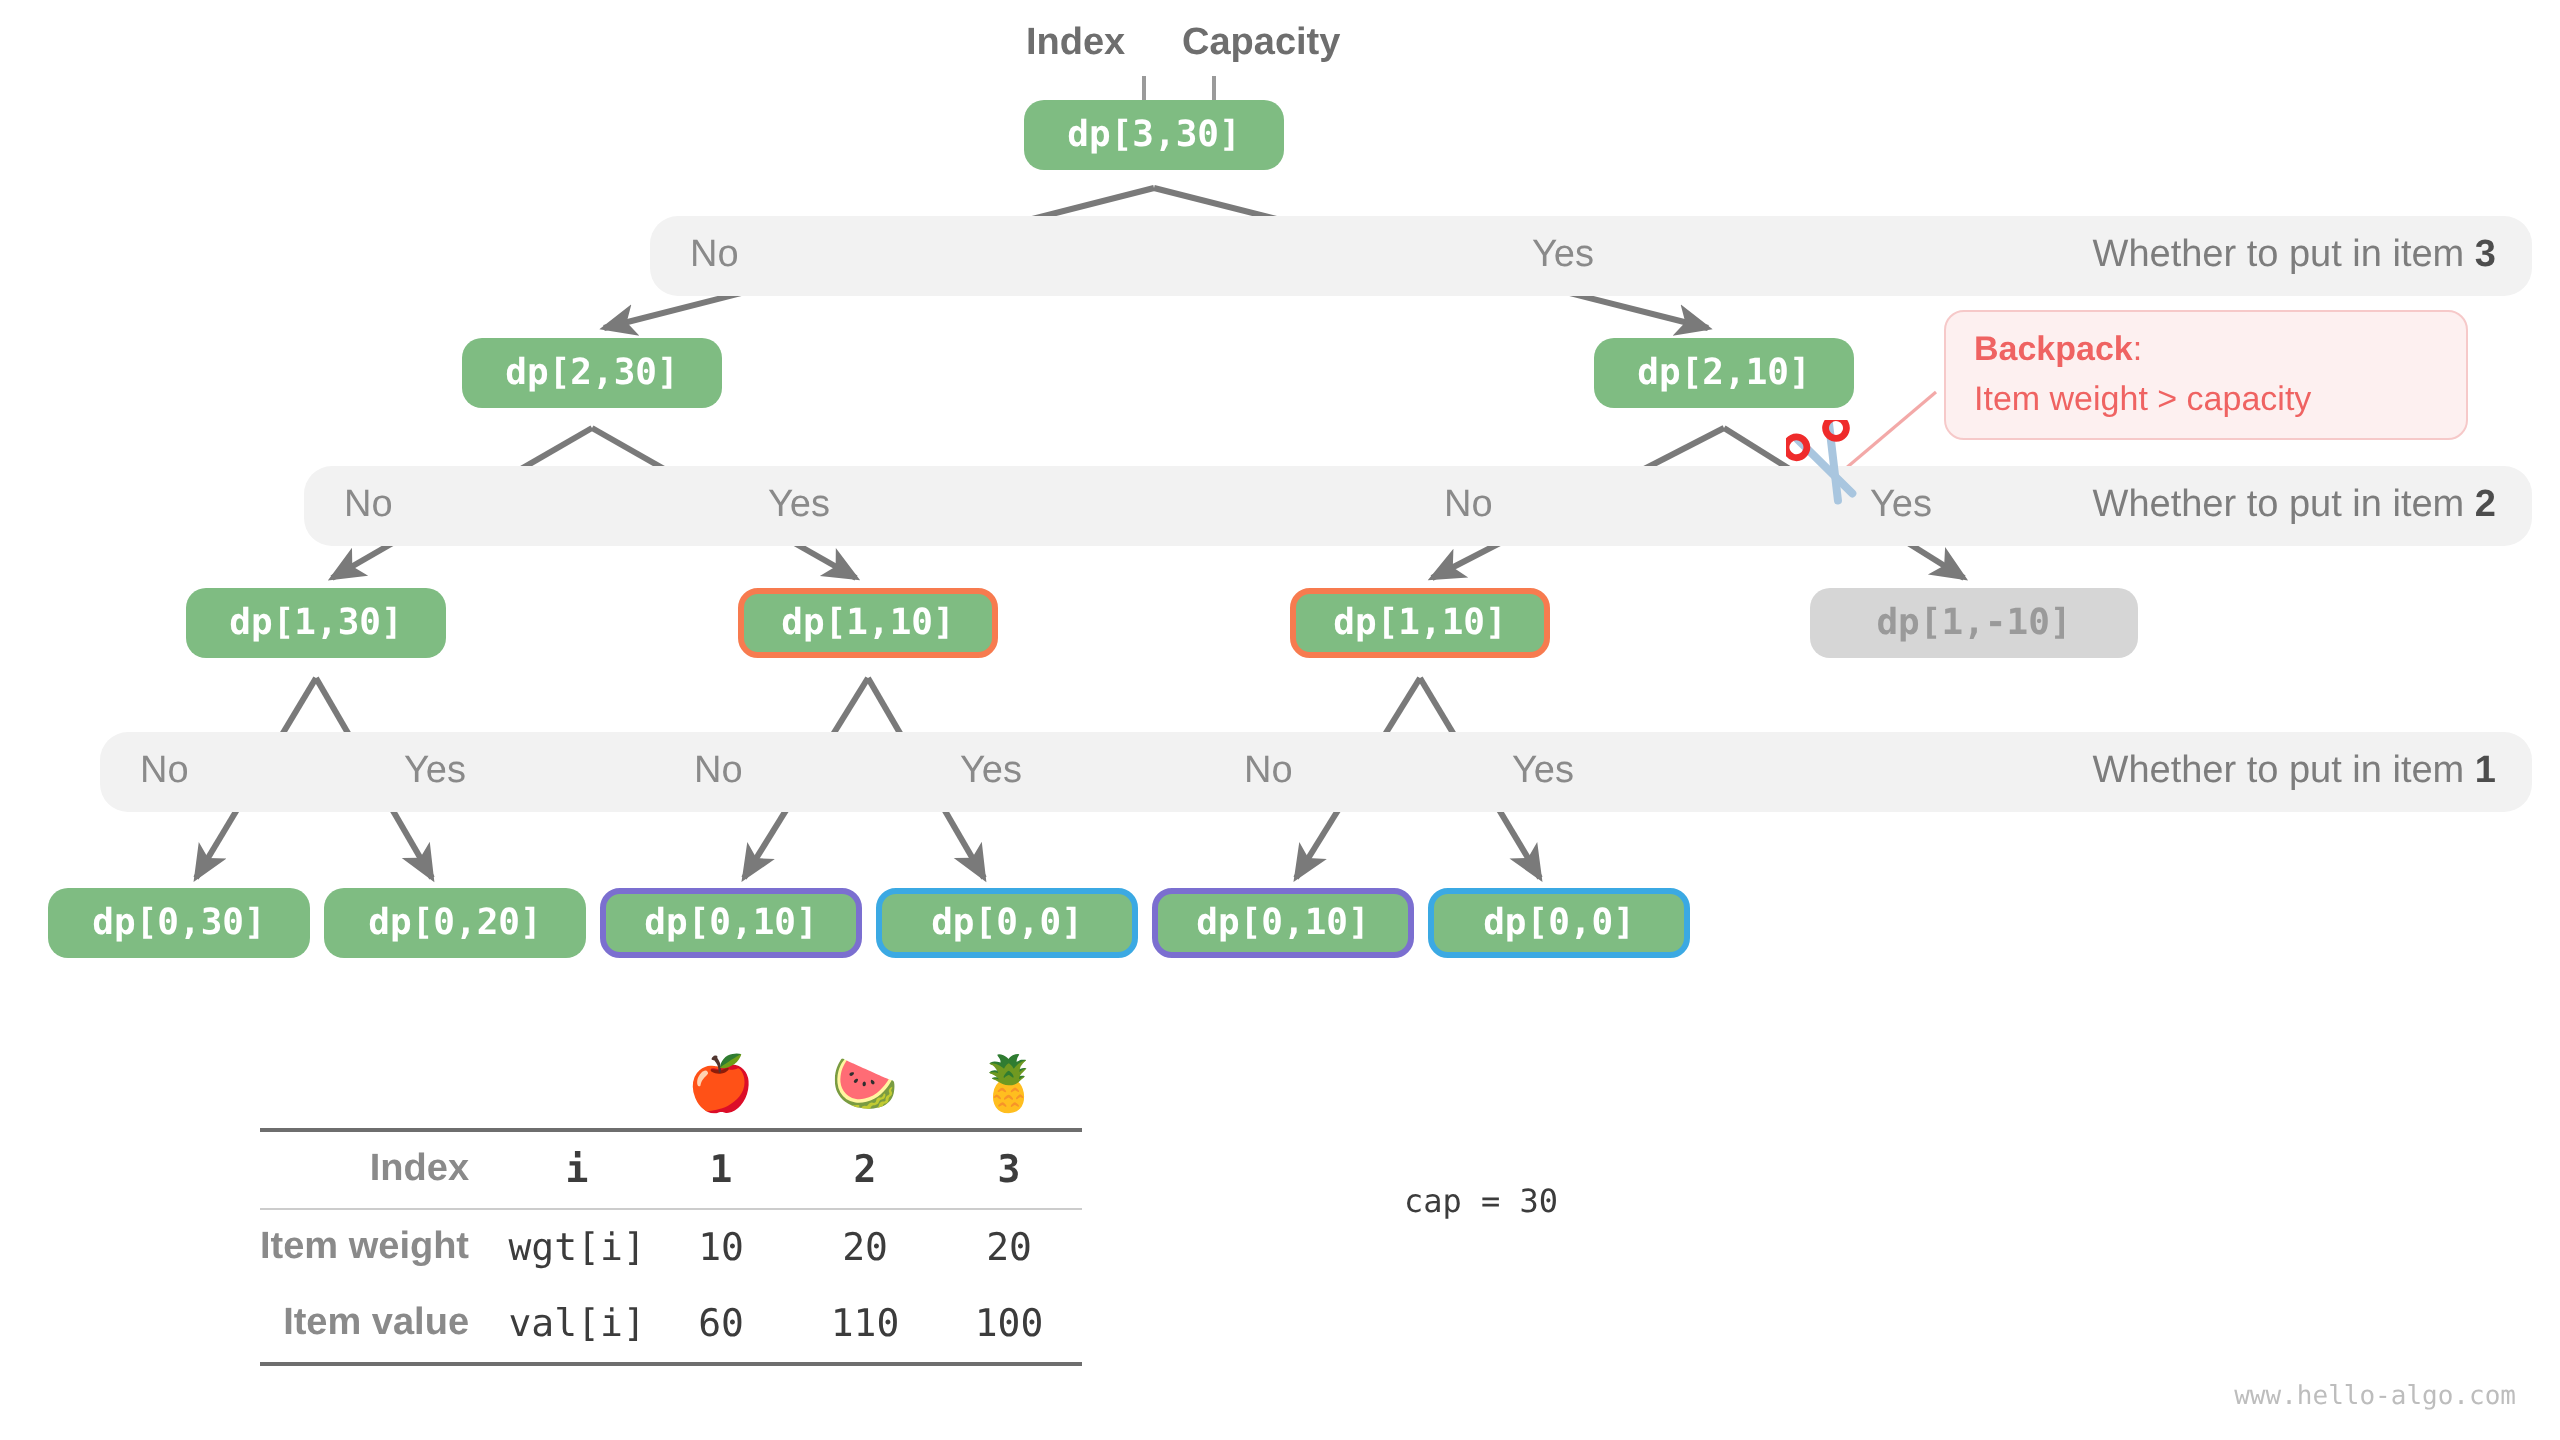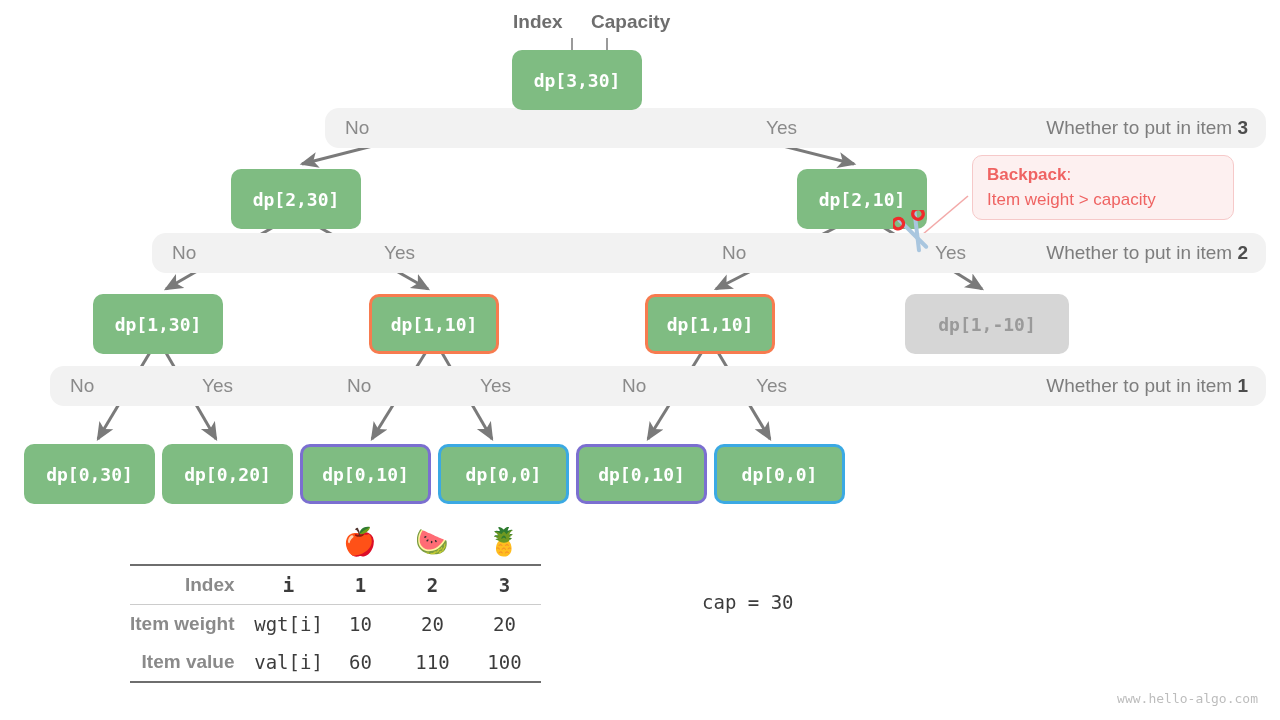--- a/index.html
+++ b/index.html
@@ -25,21 +25,21 @@
   .labelbar .lbl.q{color:#7d7d7d;}
   .labelbar .lbl.q b{color:#4d4d4d;font-weight:bold;}
 
   
   .node{
     position:absolute;z-index:3;box-sizing:border-box;
     background:#7fbc82;border-radius:10px;
     display:flex;align-items:center;justify-content:center;
     color:#ffffff;font-family:"DejaVu Sans Mono", monospace;
     font-size:18px;font-weight:bold;letter-spacing:0px;
-    height:60px;border:3px solid transparent;
+    height:35px;border:3px solid transparent;
   }
   .node.plain{border-color:transparent;}
   .node.orange{border-color:#f77b4f;}
   .node.purple{border-color:#7b6fd0;}
   .node.blue{border-color:#3ba9e3;}
   .node.muted{background:#d6d6d6;color:#9a9a9a;border-color:transparent;}
 
   
   .anno{
     position:absolute;color:#6e6e6e;font-size:19px;font-weight:bold;
@@ -75,21 +75,21 @@
   .cellmono.k{font-weight:bold;}
   .emoji{height:44px;text-align:center;font-size:27px;line-height:44px;}
   .rule-top td{border-bottom:2px solid #6e6e6e;}
   .rule-mid td{border-bottom:1px solid #cccccc;}
   .rule-bot td{border-bottom:2px solid #6e6e6e;}
 
   
   #capacity{position:absolute;left:702px;top:580px;z-index:3;}
   #capacity .ttl{color:#8a8a8a;font-size:19px;font-weight:bold;}
   #capacity .val{
-    font-family:"DejaVu Sans Mono", monospace;font-size:19px;
+    font-family:"DejaVu Sans Mono", monospace;font-size:16px;
     color:#3c3c3c;margin-top:11px;
   }
 
   
   #footer{
     position:absolute;right:22px;bottom:14px;color:#bdbdbd;
     font-family:"DejaVu Sans Mono", monospace;font-size:13px;z-index:3;
   }
 </style>
 </head>

